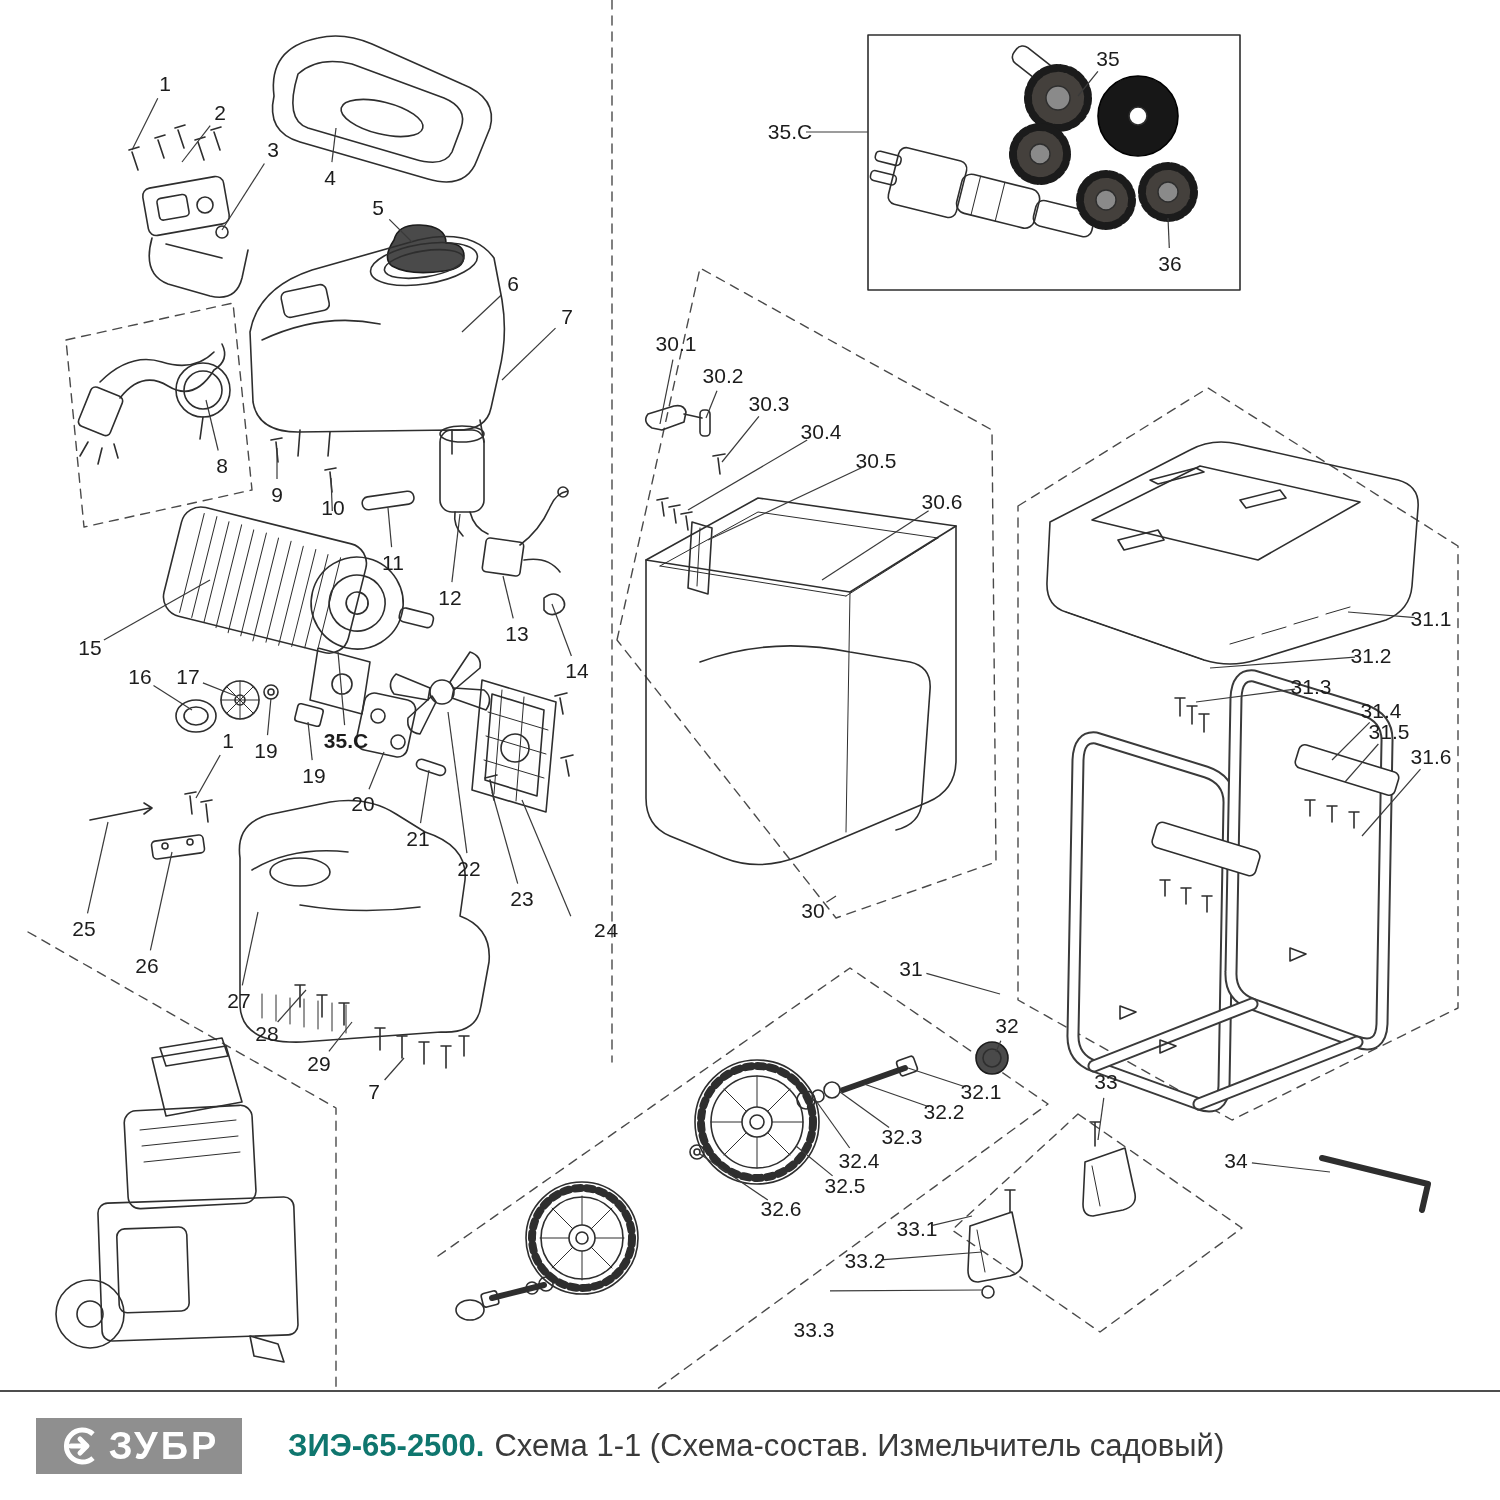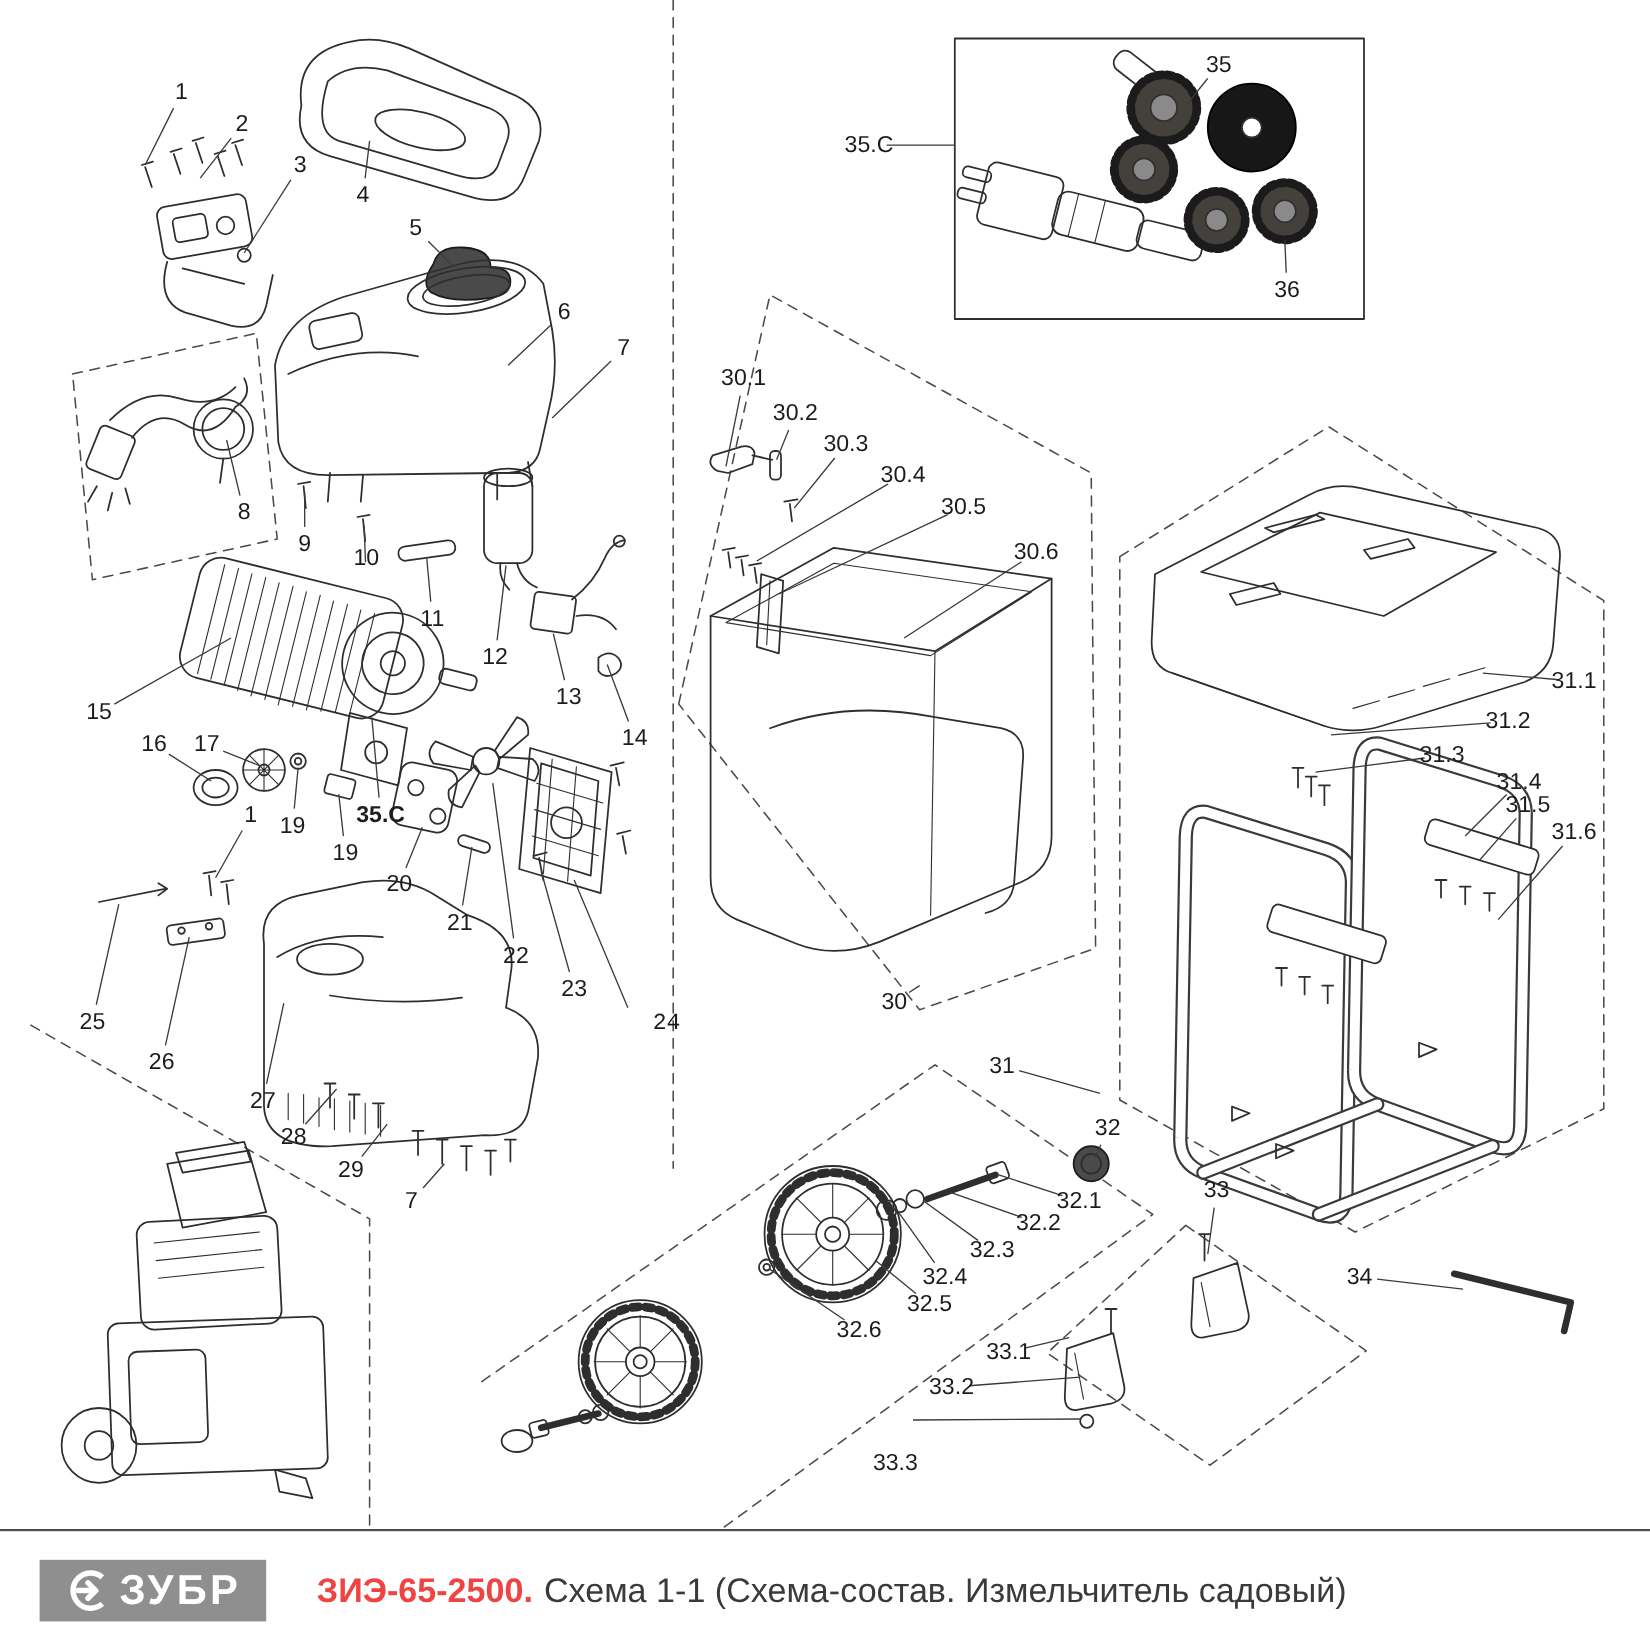--- a/index.html
+++ b/index.html
@@ -29,21 +29,21 @@
   .art .thick { stroke-width:6; }
   .art .tread { stroke-width:8; stroke-dasharray:6 6; }
   .art .thin { stroke-width:1; }
 
   .footer { position:absolute; left:0; right:0; bottom:0; height:108px; border-top:2px solid #4d4d4d;
             display:flex; align-items:center; background:#fff; }
   .logo-box { margin-left:36px; background:#8f8f8f; color:#fff; height:56px; width:206px;
               display:flex; align-items:center; justify-content:center; gap:10px; }
   .logo-text { font-weight:bold; font-size:38px; letter-spacing:3px; line-height:1; }
   .doc-title { margin-left:46px; font-size:31px; color:#3a3a3a; }
-  .doc-title .model { font-weight:bold; color:#ef4444; margin-right:10px; }
+  .doc-title .model { font-weight:bold; color:#0f766e; margin-right:10px; }
 </style>
 </head>
 <body>
 
 <div class="page">
   <div class="drawing">
 
     <svg class="art" width="1500" height="1390" viewBox="0 0 1500 1390">
 
       <g>

